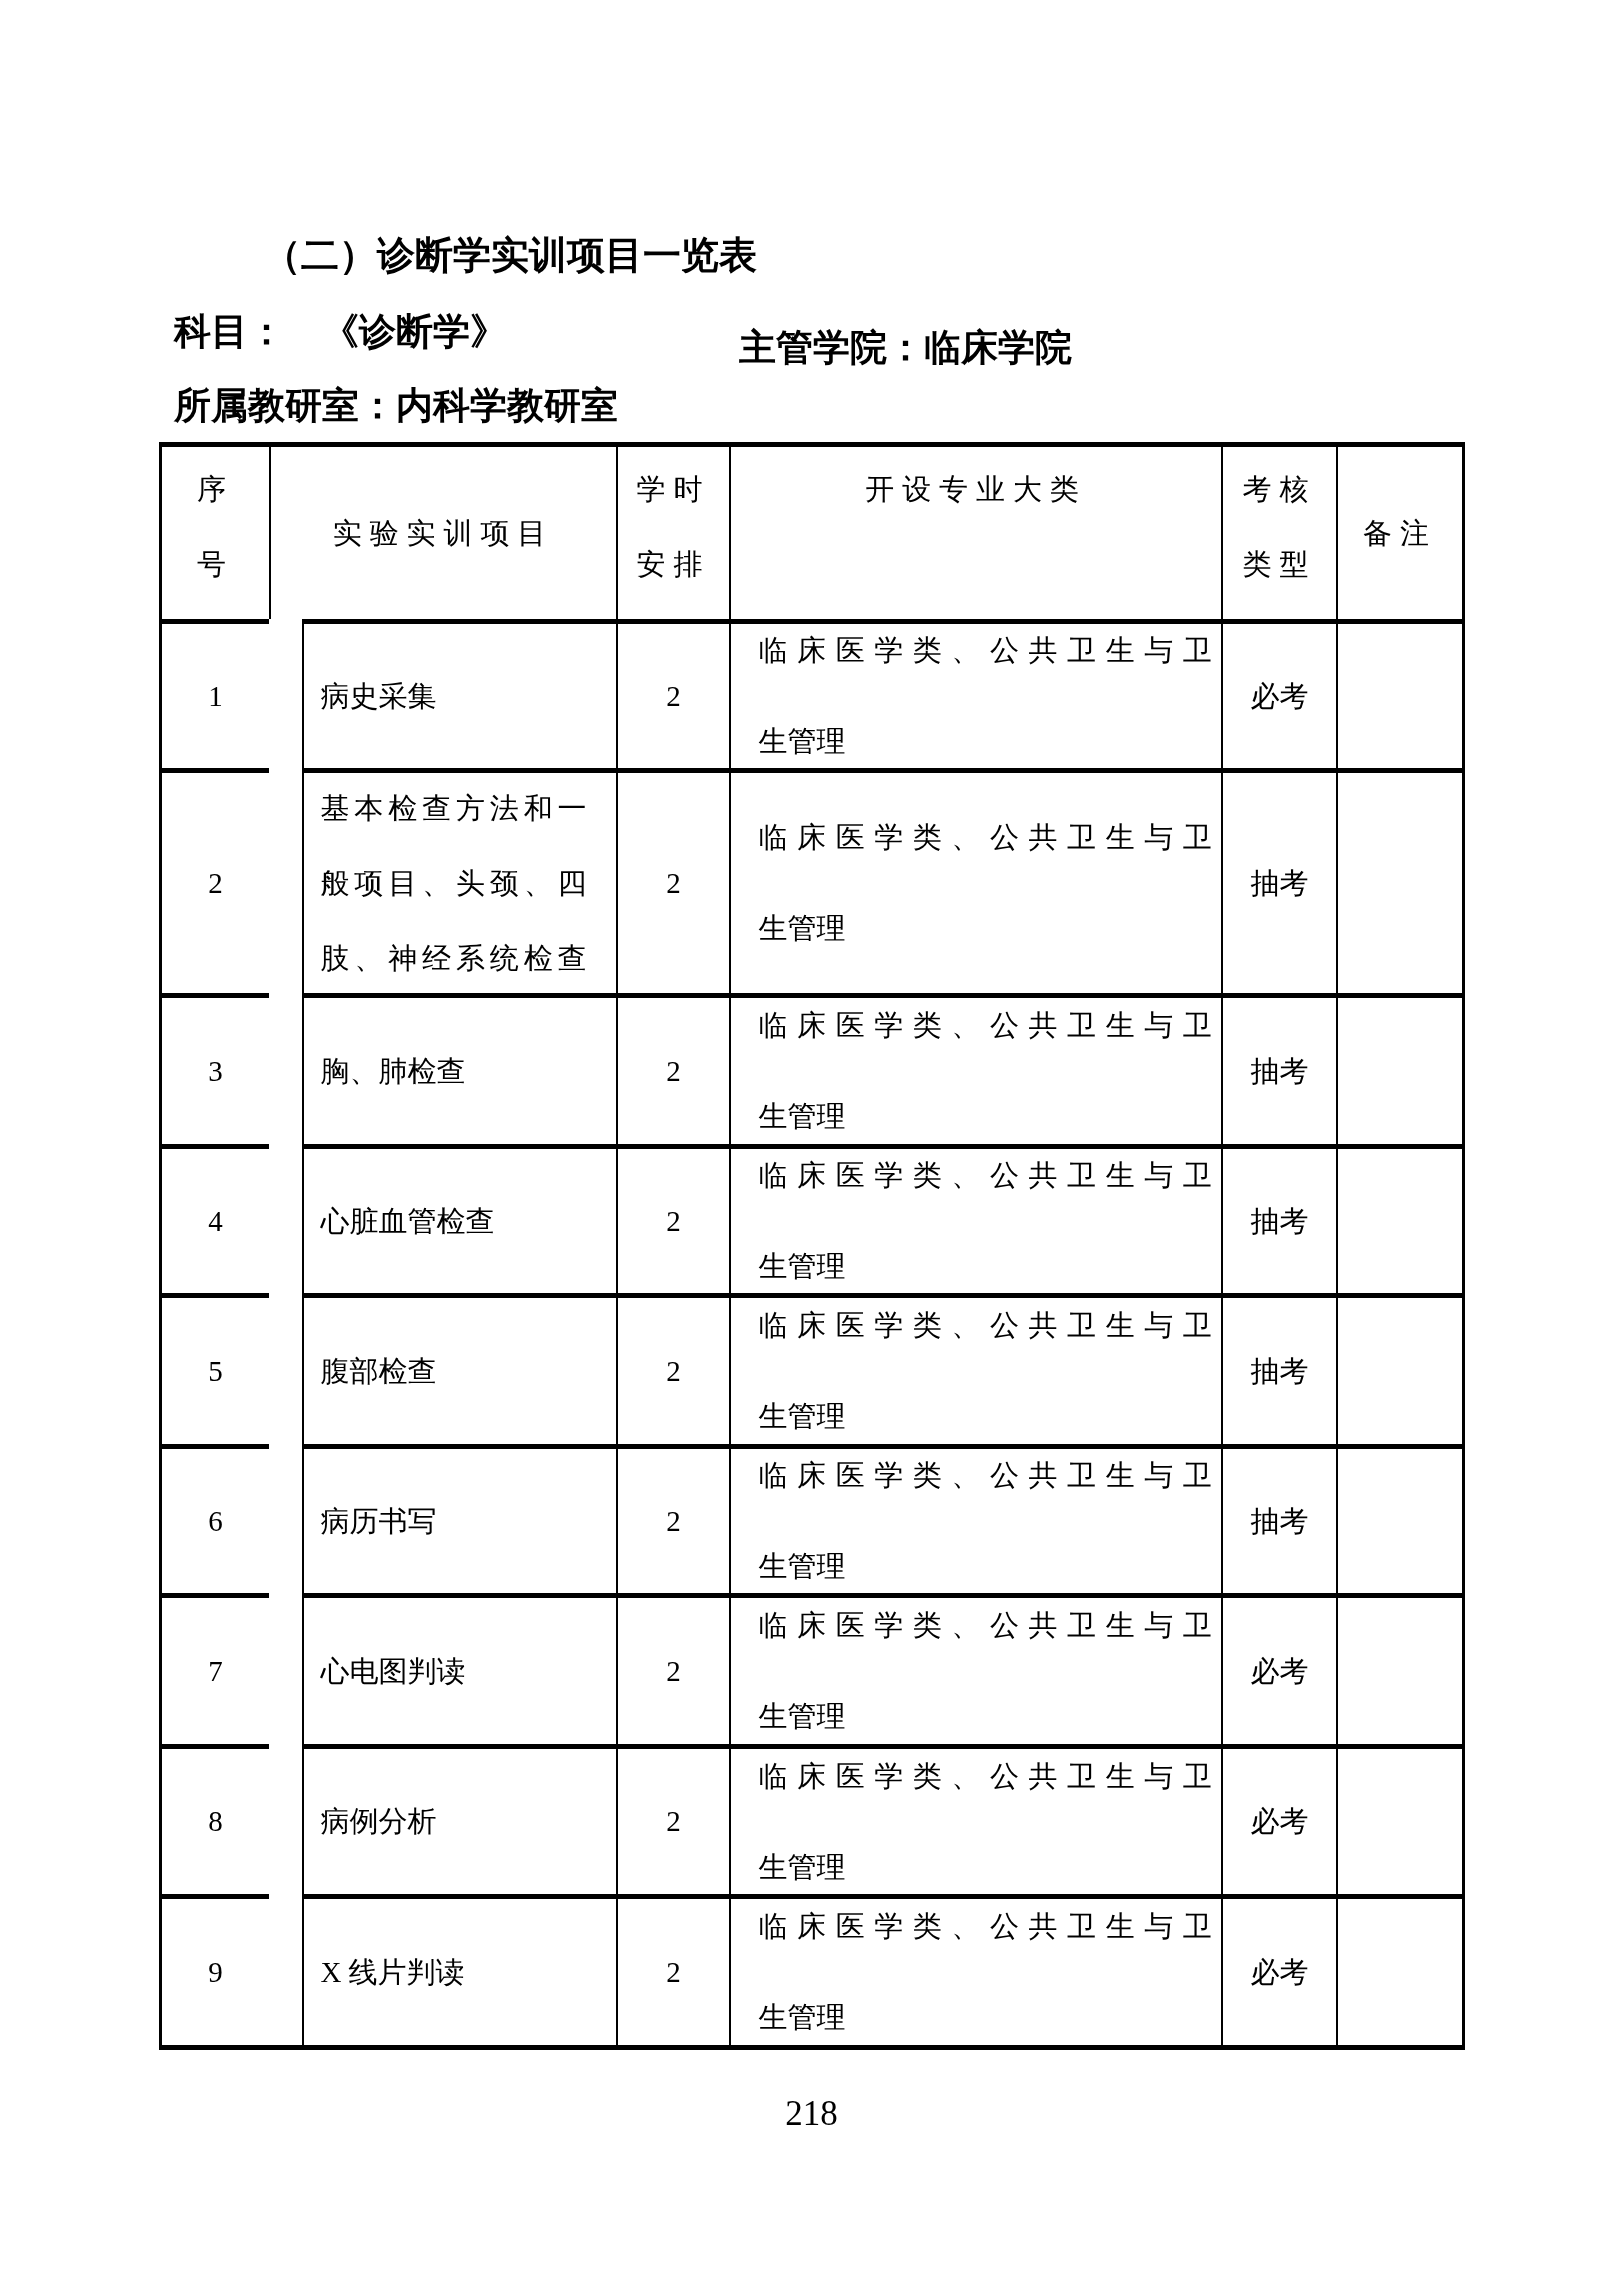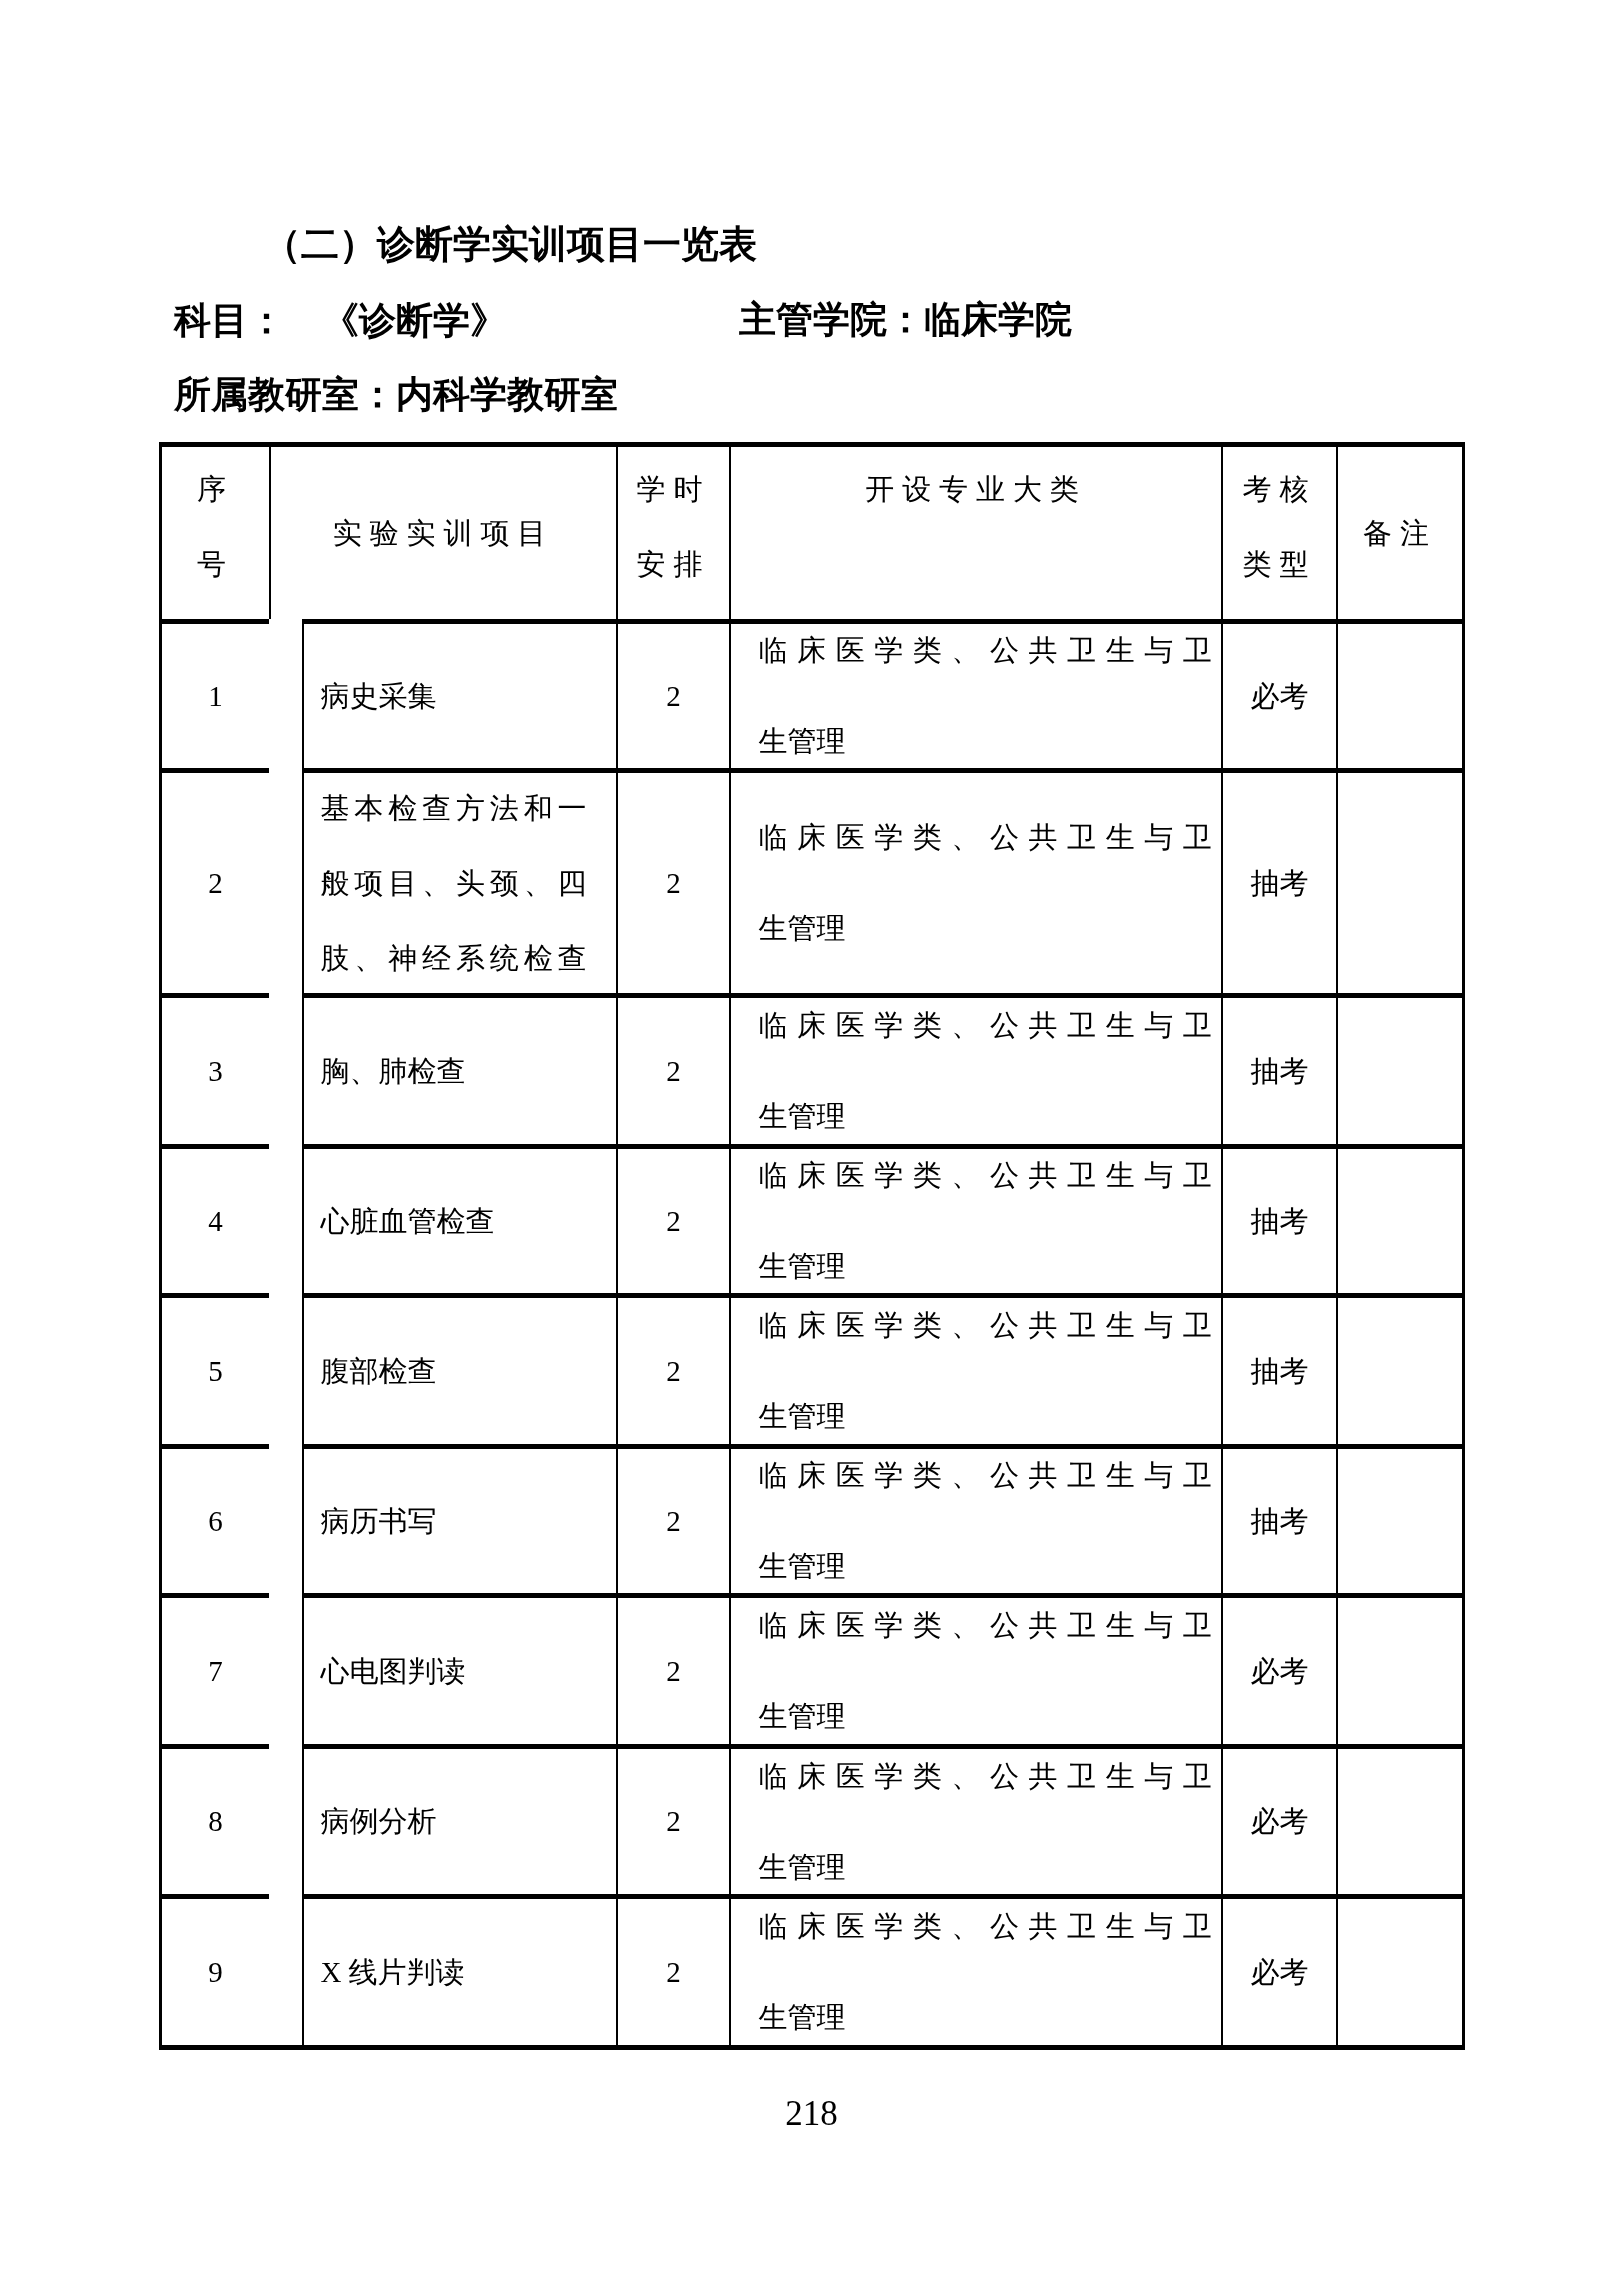--- a/index.html
+++ b/index.html
@@ -10,24 +10,25 @@
     background: #ffffff;
     color: #000000;
     font-family: "Liberation Serif", "DejaVu Serif", serif;
     overflow: hidden;
   }
   .heading {
     position: absolute;
     font-family: Liberation Serif, serif;
     font-weight: bold;
     white-space: pre;
+    margin-top: 11px;
   }
   #doc-title   { left: 263px;  top: 219px; font-size: 38px; }
   #subject     { left: 174px;  top: 296px; font-size: 37px; }
-  #college     { left: 739px; top: 295px; font-size: 37px; text-align: center; }
+  #college     { left: 739px; top: 312px; font-size: 37px; text-align: center; }
   #department  { left: 174px;  top: 370px; font-size: 37px; text-align: right; }
 
   .tbl {
     position: absolute;
     left: 159px;
     top: 442px;
     display: grid;
     grid-template-columns: 107px 347px 113px 492px 115px 126px;
     grid-template-rows: 172px 149px 225px 151px 149px 151px 149px 151px 150px 151px;
     border: 5.2px solid #000000;

